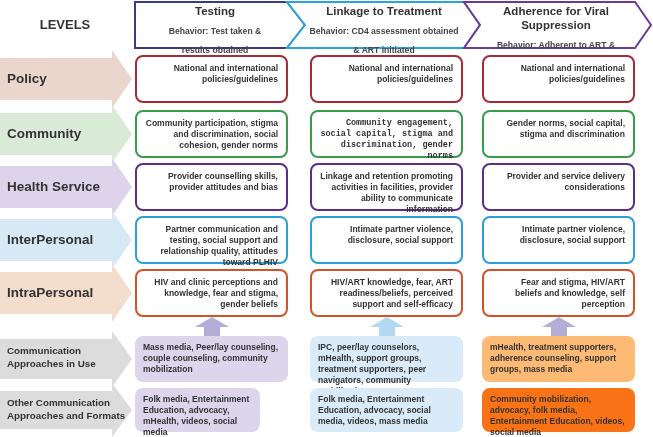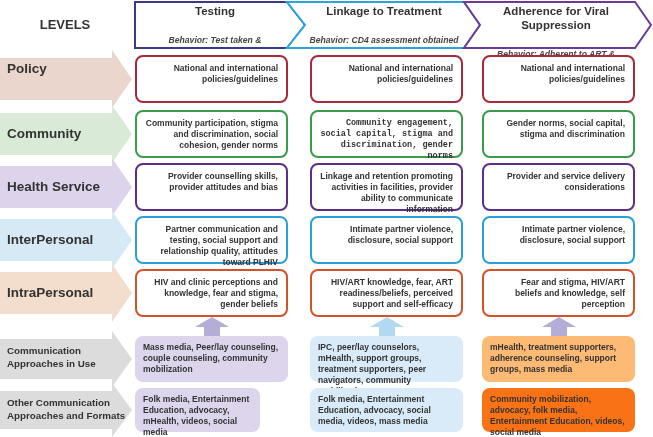--- a/index.html
+++ b/index.html
@@ -3,21 +3,21 @@
 <meta charset="utf-8">
 <style>
   html, body { margin:0; padding:0; background:#ffffff; }
   body { width:653px; height:437px; position:relative; overflow:hidden;
          font-family:"Liberation Sans", "DejaVu Sans", sans-serif; color:#2b2b2b; }
   .abs { position:absolute; }
   .levels-title { left:20px; top:17px; width:90px; text-align:center; font-weight:bold; font-size:13px; color:#333; }
   .stage-svg { position:absolute; left:0; top:0; }
   .stage-text { position:absolute; top:4px; text-align:center; }
   .stage-text .st { font-weight:bold; font-size:11.5px; color:#333; line-height:14px; }
-  .stage-text .sb { font-size:8.6px; font-weight:bold; color:#444; line-height:11px; margin-top:17px;font-style:italic; }
+  .stage-text .sb { font-size:8.6px; font-weight:bold; color:#444; line-height:11px; margin-top:8px; }
   .row-label { position:absolute; left:7px; font-weight:bold; color:#333; font-size:13.5px; }
   .row-label.small { font-size:9.8px; line-height:13px; }
   .cell { position:absolute; border:2px solid; border-radius:8px; background:#fff; box-sizing:border-box;
           font-size:8.5px; font-weight:bold; color:#333; line-height:11px; padding:6px 8px;text-align:right; }
   .fill { position:absolute; border-radius:8px; box-sizing:border-box;
           font-size:8.5px; font-weight:bold; color:#333; line-height:11px; padding:6px 8px; }
 </style>
 </head>
 <body>
 
@@ -41,21 +41,21 @@
 <div class="stage-text" style="left:474px;width:164px;">
   <div class="st">Adherence for Viral Suppression</div>
   <div class="sb">Behavior: Adherent to ART &amp;</div>
   <div class="sb">VL results obtained</div>
 </div>
 
 <div id="rows">
     <svg width="132" height="58" style="position: absolute; left: 0px; top: 50px;">
       <polygon points="0,8 112,8 112,0 132,29 112,58 112,50 0,50" fill="#ebd6cd"></polygon>
     </svg>
-    <div class="row-label" style="top: 61px;">Policy</div>
+    <div class="row-label" style="top: 71px;">Policy</div>
     <div class="cell" style="left: 135px; top: 55px; width: 153px; height: 48px; border-color: rgb(165, 42, 58);">National and international policies/guidelines</div>
     <div class="cell" style="left: 310px; top: 55px; width: 153px; height: 48px; border-color: rgb(165, 42, 58);">National and international policies/guidelines</div>
     <div class="cell" style="left: 482px; top: 55px; width: 153px; height: 48px; border-color: rgb(165, 42, 58);">National and international policies/guidelines</div>
     <svg width="132" height="58" style="position: absolute; left: 0px; top: 105px;">
       <polygon points="0,8 112,8 112,0 132,29 112,58 112,50 0,50" fill="#d9ebd7"></polygon>
     </svg>
     <div class="row-label" style="top: 126px;">Community</div>
     <div class="cell" style="left: 135px; top: 110px; width: 153px; height: 48px; border-color: rgb(58, 155, 74);">Community participation, stigma and discrimination, social cohesion, gender norms</div>
     <div class="cell" style="left: 310px; top: 110px; width: 153px; height: 48px; border-color: rgb(58, 155, 74); font-family: Liberation Mono, monospace;">Community engagement, social capital, stigma and discrimination, gender norms</div>
     <div class="cell" style="left: 482px; top: 110px; width: 153px; height: 48px; border-color: rgb(58, 155, 74);">Gender norms, social capital, stigma and discrimination</div>

